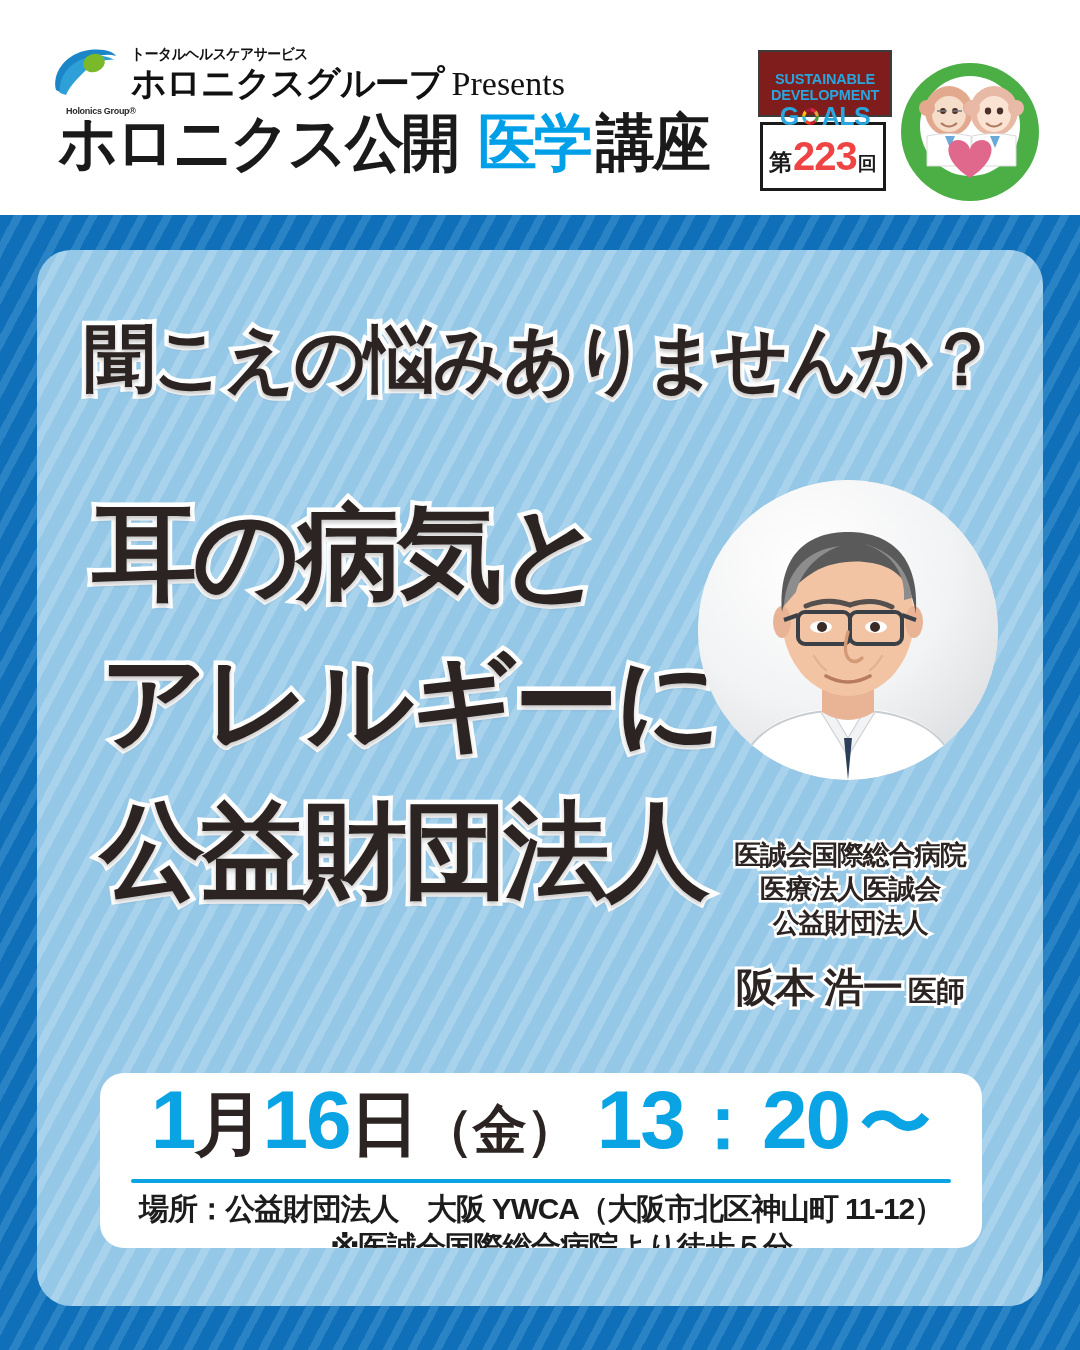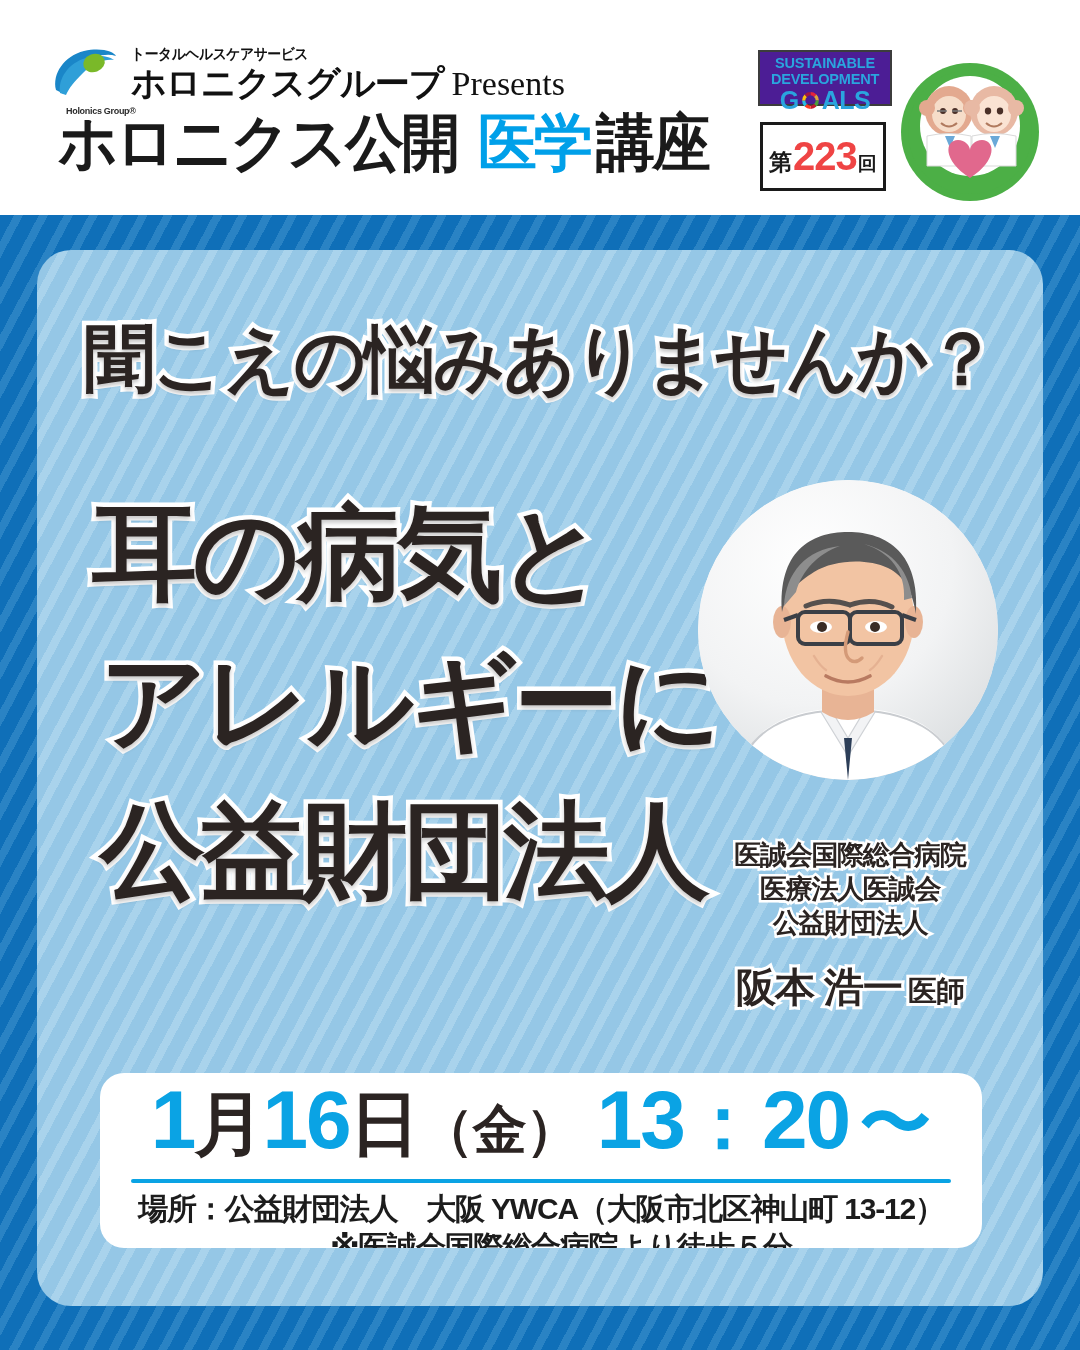--- a/index.html
+++ b/index.html
@@ -146,25 +146,25 @@
     font-weight: bold;
     color: #1a1a1a;
   }
 
   
   .sdgs-box {
     position: absolute;
     left: 758px;
     top: 50px;
     width: 134px;
-    height: 56px;
+    height: 67px;
     border: 2px solid #3c3c3c;
-    background: #4c1d95;
+    background: #7f1d1d;
     box-sizing: border-box;
-    padding-top: 4px;
+    padding-top: 20px;
     text-align: center;
   }
   .sdgs-l1, .sdgs-l2 {
     font-size: 14.5px;
     font-weight: bold;
     color: #2aa5de;
     letter-spacing: -0.2px;
     line-height: 1.08;
   }
   .sdgs-goals {
@@ -563,18 +563,18 @@
         <span class="d-dark">日</span>
         <span class="d-paren">（金）</span>
         <span class="d-gap"></span>
         <span class="d-blue">13</span>
         <span class="d-colon">：</span>
         <span class="d-blue">20</span>
         <span class="d-tilde">〜</span>
     </div>
     <div class="divider"></div>
     <div class="venue-block">
-      <div class="venue-line">場所：公益財団法人　大阪 YWCA（大阪市北区神山町 13-12）</div>
+      <div class="venue-line">場所：公益財団法人　大阪 YWCA（大阪市北区神山町 11-12）</div>
       <div class="venue-line note">※医誠会国際総合病院より徒歩５分</div>
     </div>
   </div>
 
 </div>
 
 </body></html>

